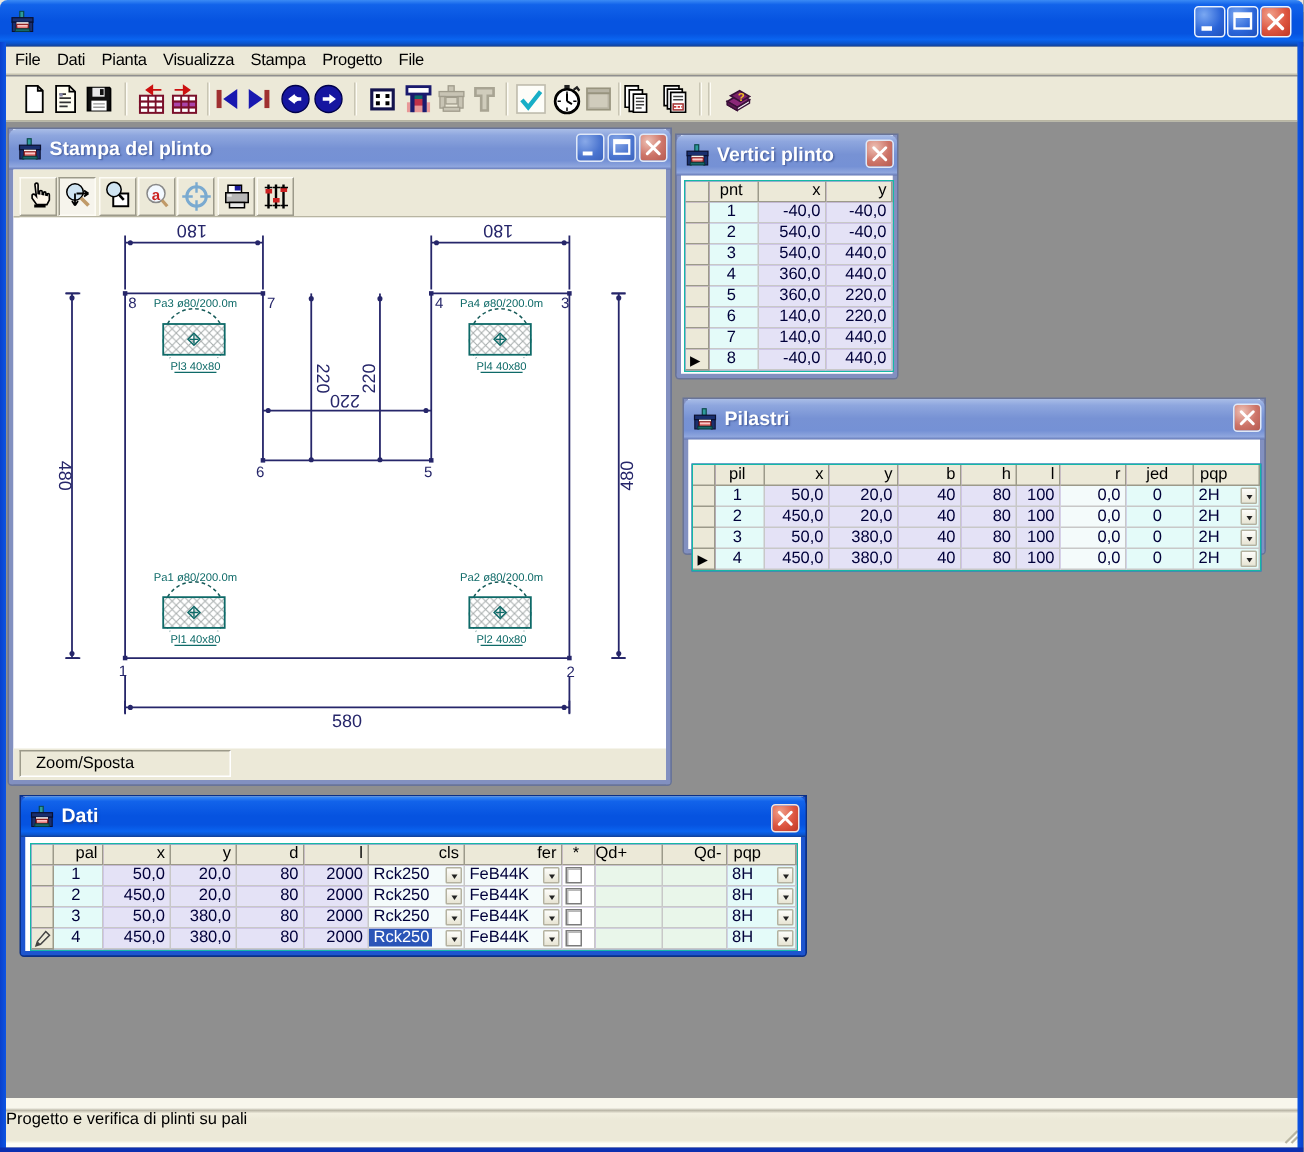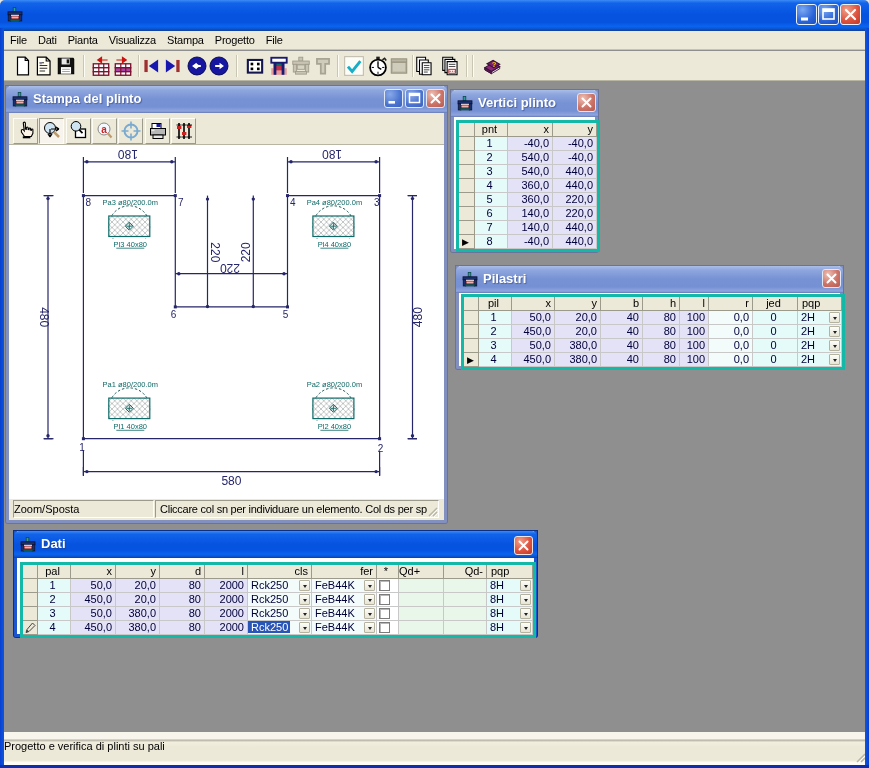--- a/index.html
+++ b/index.html
@@ -39,21 +39,21 @@
 .cbtns { position:absolute; right:2px; top:3px; }
 .cwin.active .cbtns { top:5px; right:4px; }
 .cbtn { display:inline-block; width:19px; height:19px; border-radius:3px; margin-left:2px; border:1px solid #dfe8f7; position:relative; vertical-align:top;}
 .cbtn.bmin,.cbtn.bmax { background:radial-gradient(circle at 30% 25%,#89a9e8,#4a74cf 60%,#3c63bd); }
 .cbtn.bclose { background:radial-gradient(circle at 30% 25%,#eec0b4,#cd7468 55%,#b55a50); }
 .cwin.active { border-color:#1d55cf; box-shadow:0 0 0 1px #0a3088; }
 .cwin.active .ctitle { background:linear-gradient(180deg,#3b8bf5 0%,#1263ea 12%,#0653e0 48%,#0653e0 70%,#0a64f0 86%,#0b55cf 94%,#123f96 100%); }
 .cwin.active .cbtn.bclose { background:radial-gradient(circle at 30% 25%,#f0a08a,#dd5540 55%,#c03826); border-color:#f3e4e0;}
 .glyph { position:absolute; left:0; top:0; }
 
-.grid { position:absolute; background:#6d28d9; border:3px solid #14b8a6; }
+.grid { position:absolute; background:#6d28d9; border:1px solid #14b8a6; }
 .grow { display:flex; }
 .gcell { border-right:1px solid #c8c8c8; border-bottom:1px solid #c8c8c8; overflow:hidden; white-space:nowrap; color:#00003a; padding-right:3px; text-align:right; }
 .ghead { background:#ece9d8; border-right:1px solid #9c9a8a; border-bottom:1px solid #9c9a8a; color:#000; }
 .gsel { background:#ece9d8; border-right:1px solid #9c9a8a; border-bottom:1px solid #9c9a8a; padding:0; }
 .c-cyan { background:#e4fbf9; }
 .c-lav { background:#e4e2f6; }
 .c-white { background:#f4fbfb; }
 .c-green { background:#e9f6ea; }
 .combo { position:relative; }
 .cbox { position:absolute; right:1px; top:1px; width:11px; height:11px; background:linear-gradient(180deg,#fdfdfb,#e8e5d4); border:1px solid #b5b2a0; border-radius:1px; }
@@ -492,27 +492,21 @@
         <path d="M320.4 77.2 l4 4 l-4 4 l-4 -4 z" fill="none" stroke="#0e6a68" stroke-width="1"></path>
         <line x1="317.4" y1="81.2" x2="323.4" y2="81.2" stroke="#0e6a68" stroke-width="0.90"></line>
         <line x1="320.4" y1="78.2" x2="320.4" y2="84.2" stroke="#0e6a68" stroke-width="0.90"></line>
         <text x="321.4" y="59.9" font-size="7.5" fill="#0e6a68" text-anchor="middle" font-family="&quot;Liberation Sans&quot;,sans-serif">Pa4 ø80/200.0m</text>
         <rect x="303.9" y="93.7" width="36" height="9.5" fill="#ffffff"></rect>
         <text x="321.4" y="101.7" font-size="7.5" fill="#0e6a68" text-anchor="middle" font-family="&quot;Liberation Sans&quot;,sans-serif">Pl4 40x80</text>
         <line x1="307.4" y1="103.2" x2="335.4" y2="103.2" stroke="#0e6a68" stroke-width="0.80"></line>
       </svg>
     </div>
   <div id="pstatus" style="position:absolute; left:0; bottom:0; width:100%; height:21px; background:#ece9d8;">
-    <div style="position:absolute; left:4px; top:1px; width:141px; height:18px; border:1px solid; border-color:#9c9a8a #fff #fff #9c9a8a; padding:2px 0;">Zoom/Sposta</div>
-    <div style="position:absolute; left:146px; top:1px; right:5px; height:18px; border:1px solid; border-color:#9c9a8a #fff #fff #9c9a8a; padding:2px 4px; overflow:hidden; white-space:nowrap; letter-spacing:-0.25px;">Cliccare col sn per individuare un elemento. Col ds per sp
-      <svg width="11" height="11" viewBox="0 0 11 11" style="position:absolute;right:0;bottom:0;">
-          <path d="M10 2 L2 10 M10 6 L6 10" stroke="#b8b5a2" stroke-width="1.4"></path>
-          <path d="M11 3 L3 11 M11 7 L7 11" stroke="#fdfcf5" stroke-width="1"></path>
-        </svg>
-    </div>
+    <div style="position:absolute; left:4px; top:1px; width:141px; height:18px; border:1px solid; border-color:#9c9a8a #fff #fff #9c9a8a; padding:2px 10px;">Zoom/Sposta</div>
   </div>
 </div>
 
 <div class="cwin" id="wvertici" style="left:451px; top:90px; width:147px; height:162px;">
   <div class="ctitle">
     <svg class="cicon2" width="16" height="16" viewBox="0 0 16 16" style="position:absolute;left:6px;top:6px;">
 <rect x="6.2" y="0.5" width="2.6" height="4.5" fill="#2e9b9b" stroke="#0c4a4a" stroke-width="0.8"></rect>
 <rect x="1" y="4.8" width="14" height="3" fill="#1a2f6e" stroke="#0a1030" stroke-width="0.8"></rect>
 <rect x="1.2" y="7.8" width="2.6" height="6.2" fill="#1a2f6e" stroke="#0a1030" stroke-width="0.7"></rect>
 <rect x="12.2" y="7.8" width="2.6" height="6.2" fill="#1a2f6e" stroke="#0a1030" stroke-width="0.7"></rect>
@@ -599,21 +593,21 @@
 <rect x="4.2" y="9.2" width="7.6" height="3.0" fill="#e87878" stroke="#8a1a1a" stroke-width="0.8"></rect>
 <rect x="4.6" y="9.7" width="6.8" height="1.0" fill="#f8c8c8"></rect>
 <rect x="3.2" y="12.2" width="9.6" height="1.8" fill="#17696a" stroke="#0a3a3a" stroke-width="0.7"></rect>
 </svg>
     <div class="ctext">Pilastri</div>
     <div class="cbtns"><span class="cbtn bclose"><svg class="glyph" width="17" height="17" viewBox="0 0 17 17">
             <path d="M4.5 4.5 L12.5 12.5 M12.5 4.5 L4.5 12.5" stroke="#fff" stroke-width="2" stroke-linecap="round"></path>
           </svg></span></div>
   </div>
   <div id="gpilastri">
-      <div class="grid" style="left:2px;top:28px;">
+      <div class="grid" style="left:2px;top:43px;">
         <div class="grow" style="height:14px;">
           <div class="gcell gsel ghead" style="width:15px;position:relative;"></div>
           <div class="gcell ghead" style="width:33px;text-align:center;">pil</div>
           <div class="gcell ghead" style="width:43px;text-align:right;">x</div>
           <div class="gcell ghead" style="width:46px;text-align:right;">y</div>
           <div class="gcell ghead" style="width:42px;text-align:right;">b</div>
           <div class="gcell ghead" style="width:37px;text-align:right;">h</div>
           <div class="gcell ghead" style="width:29px;text-align:right;">l</div>
           <div class="gcell ghead" style="width:44px;text-align:right;">r</div>
           <div class="gcell ghead" style="width:45px;text-align:center;">jed</div>
@@ -687,21 +681,21 @@
 </svg>
     <div class="ctext">Dati</div>
     <div class="cbtns"><span class="cbtn bclose"><svg class="glyph" width="17" height="17" viewBox="0 0 17 17">
             <path d="M4.5 4.5 L12.5 12.5 M12.5 4.5 L4.5 12.5" stroke="#fff" stroke-width="2" stroke-linecap="round"></path>
           </svg></span></div>
   </div>
   <div id="gpali">
       <div class="grid" style="left:3px;top:31px;">
         <div class="grow" style="height:14px;">
           <div class="gcell gsel ghead" style="width:15px;position:relative;"></div>
-          <div class="gcell ghead" style="width:33px;text-align:center;">pal</div>
+          <div class="gcell ghead" style="width:33px;text-align:right;">pal</div>
           <div class="gcell ghead" style="width:45px;text-align:right;">x</div>
           <div class="gcell ghead" style="width:44px;text-align:right;">y</div>
           <div class="gcell ghead" style="width:45px;text-align:right;">d</div>
           <div class="gcell ghead" style="width:43px;text-align:right;">l</div>
           <div class="gcell ghead" style="width:64px;text-align:right;">cls</div>
           <div class="gcell ghead" style="width:65px;text-align:right;">fer</div>
           <div class="gcell ghead" style="width:22px;text-align:center;">*</div>
           <div class="gcell ghead" style="width:45px;text-align:left;">Qd+</div>
           <div class="gcell ghead" style="width:43px;text-align:right;">Qd-</div>
           <div class="gcell ghead" style="width:46px;text-align:left;padding-left:4px;">pqp</div>

